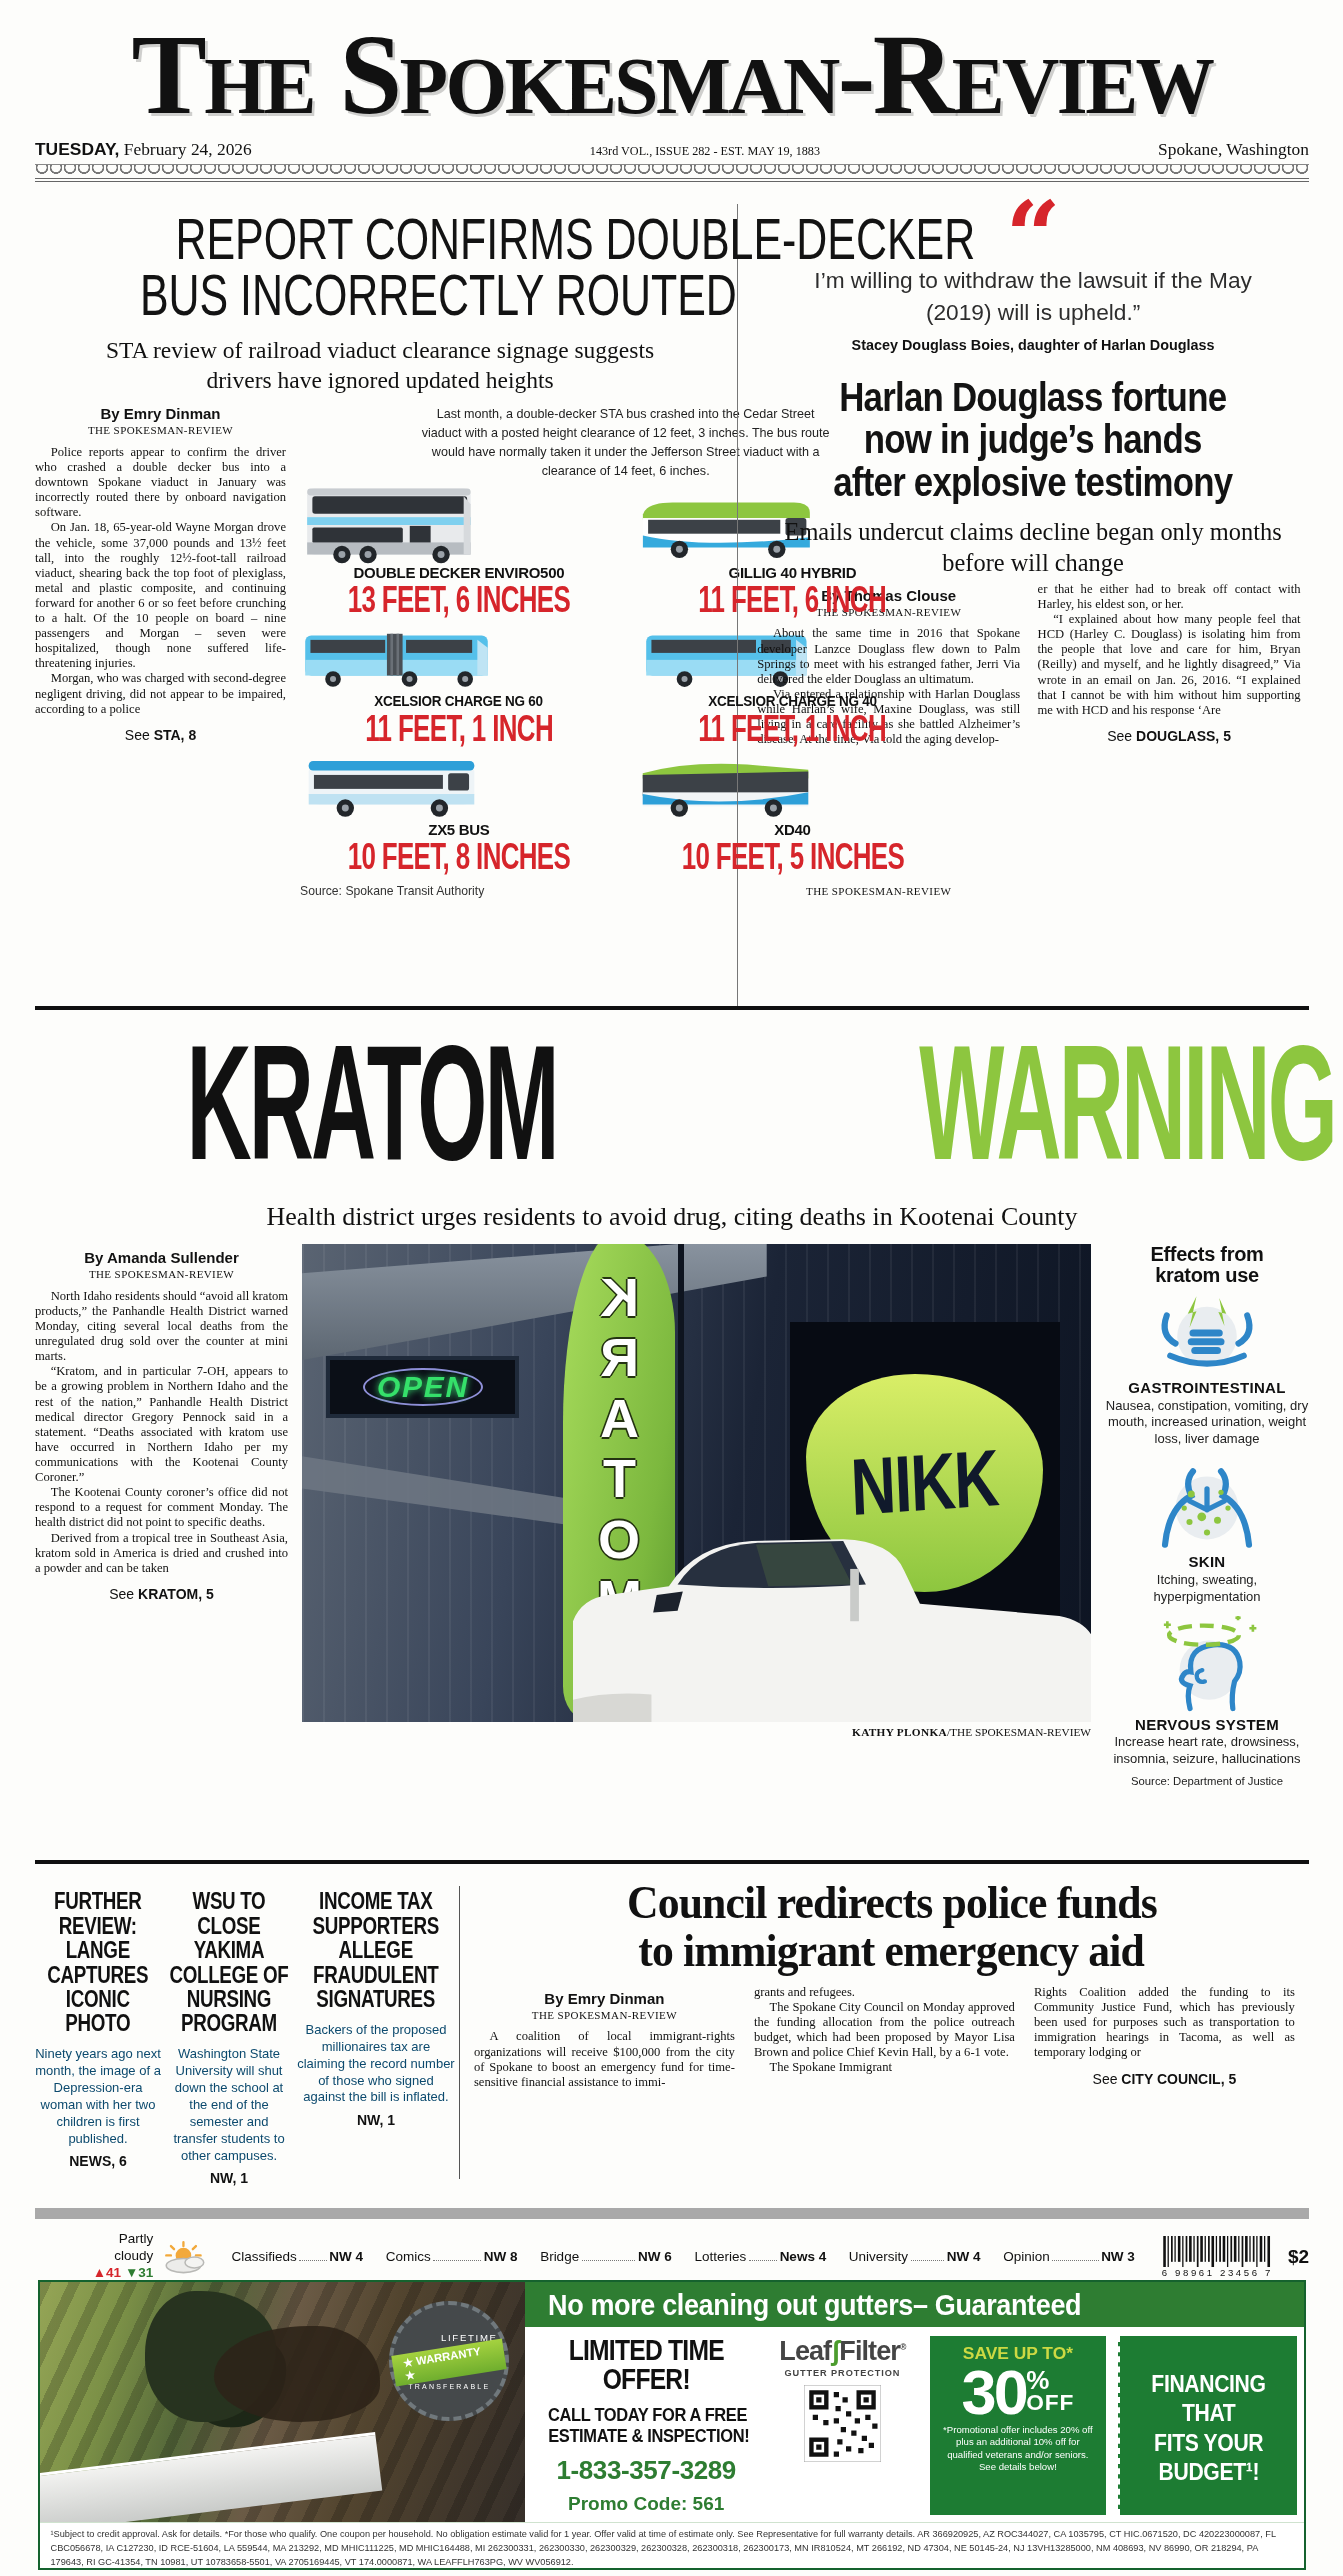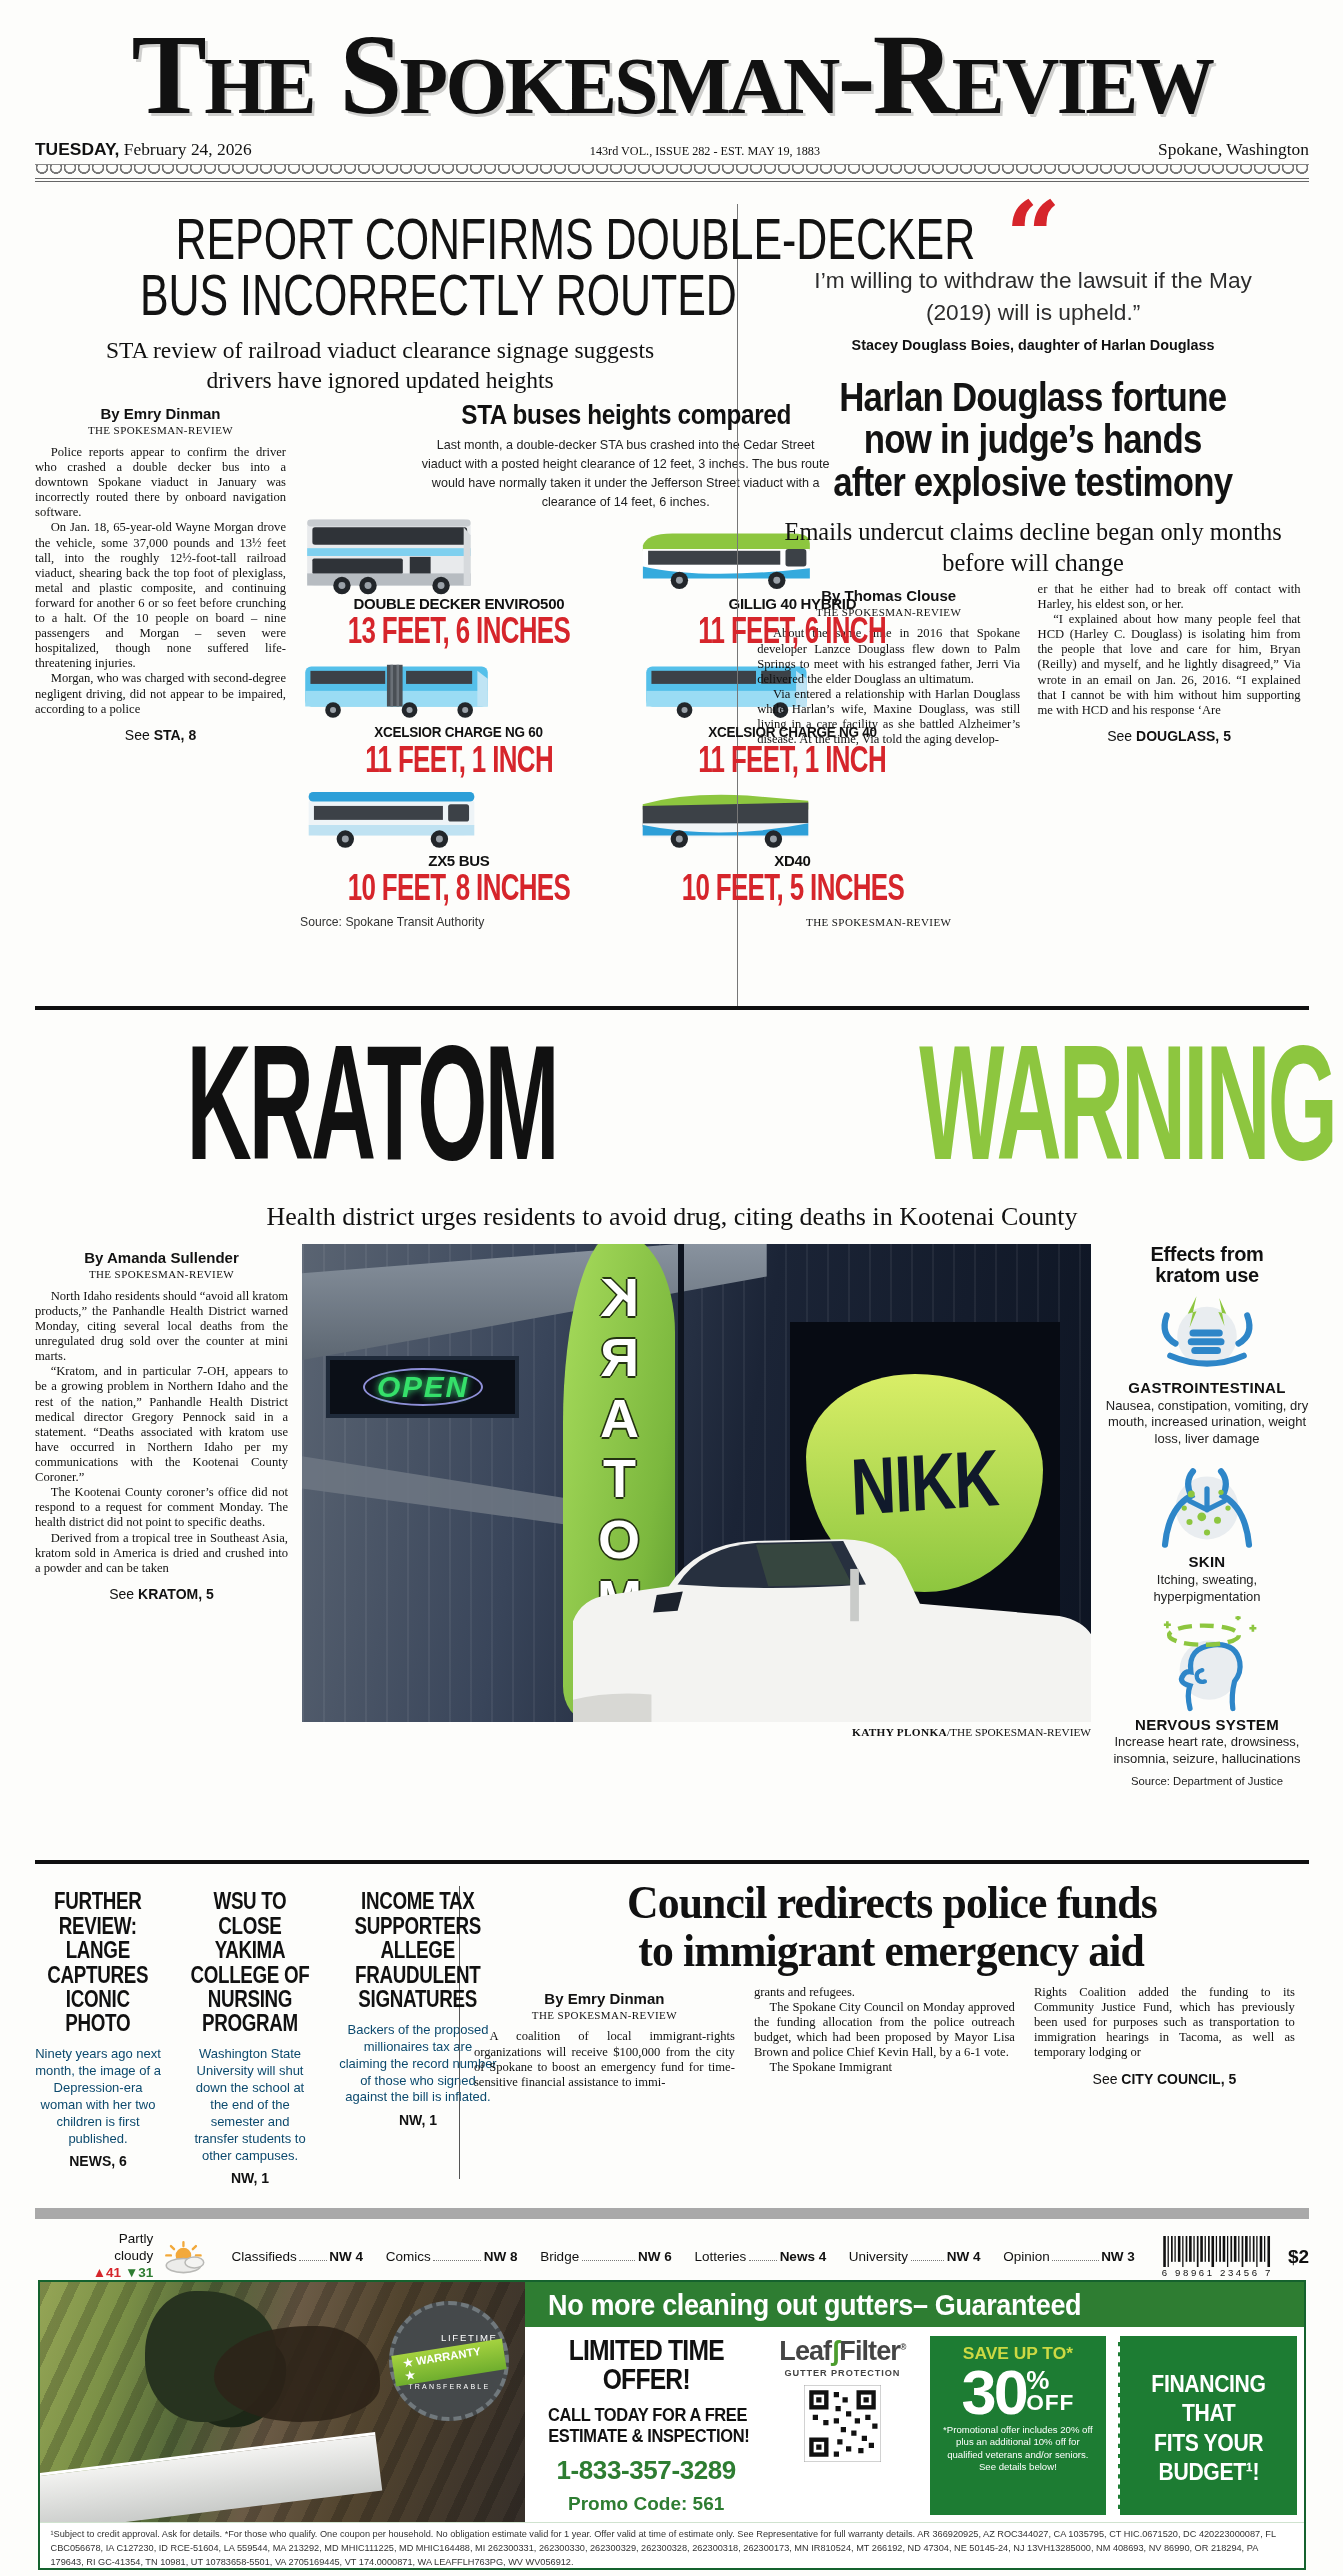--- a/index.html
+++ b/index.html
@@ -100,21 +100,21 @@
   #k-credit b{font-family:"Liberation Serif",serif;font-weight:bold;letter-spacing:0.3px;}
   #k-credit span{font-family:"Liberation Serif",serif;}
   #k-caption{font-weight:bold;font-size:13.5px;line-height:1.3;margin-top:1.7px;}
   #k-side{flex:1;margin-left:14px;text-align:center;}
   #fx-title{font-weight:bold;font-size:20px;line-height:1.05;letter-spacing:-0.3px;}
   .fx-head{font-weight:bold;font-size:15px;letter-spacing:0.3px;margin-top:3.5px;}
   .fx-desc{font-size:13px;line-height:1.3;color:#222;margin-top:1.7px;}
   #fx-src{font-size:11.3px;color:#222;margin-top:7px;}
   
   #bottom{top:1877px;height:328px;display:flex;}
-  #briefs{width:417px;flex:0 0 auto;display:grid;grid-template-columns:1fr 1fr 1fr;column-gap:29px;padding-top:12.2px;}
+  #briefs{width:417px;flex:0 0 auto;display:grid;grid-template-columns:1fr 1fr 1fr;column-gap:8px;padding-top:12.2px;}
   .brief{text-align:center;}
   .brief .kick{font-weight:bold;font-size:23.5px;line-height:1.04;letter-spacing:-0.4px;}
   .brief .kick .cx{transform:scaleX(.8);width:125%;margin-left:-12.5%;white-space:normal;}
   .brief .btxt{font-size:13px;line-height:1.3;color:#0c4a6e;margin-top:10.5px;}
   .brief .bpage{font-weight:bold;font-size:14px;margin-top:5.2px;}
   #b-rule{width:0.9px;background:#555;margin:8.7px 14px 26px 7px;}
   #council{flex:1;padding-top:1.7px;}
   #c-headline{font-family:"Liberation Serif",serif;font-weight:bold;font-size:46px;line-height:1.06;
      text-align:center;letter-spacing:-0.9px;}
   #c-cols{display:flex;gap:19px;margin-top:8.7px;}
@@ -204,21 +204,20 @@
         <div class="byline">
           <div class="by">By Emry Dinman</div>
           <div class="org">THE SPOKESMAN-REVIEW</div>
         </div>
         <p>Police reports appear to confirm the driver who crashed a double decker bus into a downtown Spokane viaduct in January was incorrectly routed there by onboard navigation software.</p>
         <p>On Jan. 18, 65-year-old Wayne Morgan drove the vehicle, some 37,000 pounds and 13½ feet tall, into the roughly 12½-foot-tall railroad viaduct, shearing back the top foot of plexiglass, metal and plastic composite, and continuing forward for another 6 or so feet before crunching to a halt. Of the 10 people on board – nine passengers and Morgan – seven were hospitalized, though none suffered life-threatening injuries.</p>
         <p>Morgan, who was charged with second-degree negligent driving, did not appear to be impaired, according to a police</p>
         <div class="seeline"><span>See </span><b>STA, 8</b></div>
       </div>
       <div id="infog">
-        <div id="infog-title"><span class="cx cx90">STA buses heights compared</span></div>
         <div id="infog-intro">Last month, a double-decker STA bus crashed into the Cedar Street viaduct with a posted height clearance of 12 feet, 3 inches. The bus route would have normally taken it under the Jefferson Street viaduct with a clearance of 14 feet, 6 inches.</div>
         <div id="bus-grid">
           <div class="bus-cell">
             <svg width="183" height="80" viewBox="0 0 210 92">
               <rect x="8" y="4" width="188" height="76" rx="8" fill="#e8eaec"></rect>
               <rect x="8" y="4" width="188" height="8" rx="4" fill="#c8ccd0"></rect>
               <rect x="14" y="13" width="178" height="20" rx="3" fill="#2f3338"></rect>
               <rect x="8" y="37" width="188" height="9" fill="#7fd0ef"></rect>
               <rect x="14" y="49" width="104" height="18" rx="2" fill="#2f3338"></rect>
               <rect x="126" y="47" width="24" height="31" fill="#2f3338"></rect>

